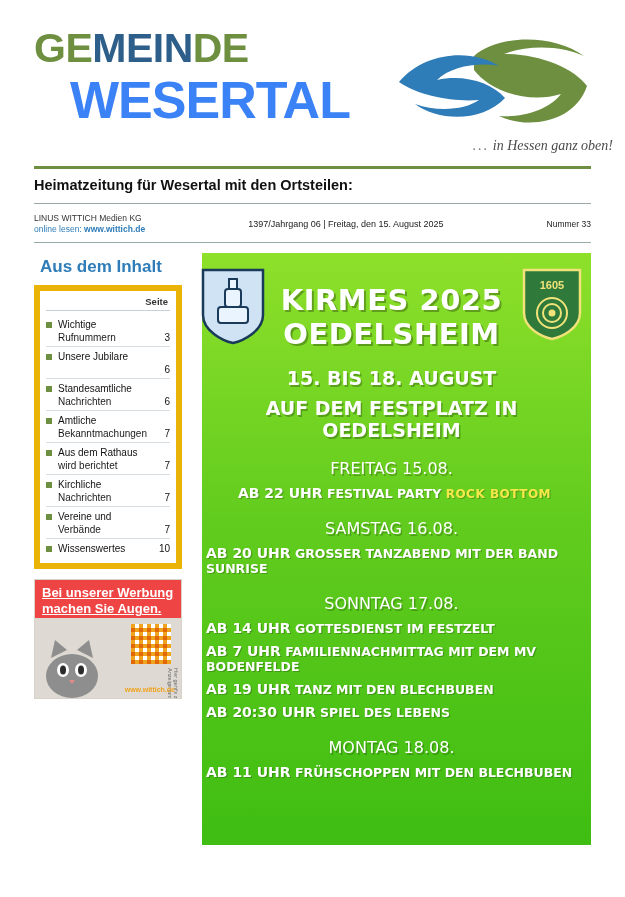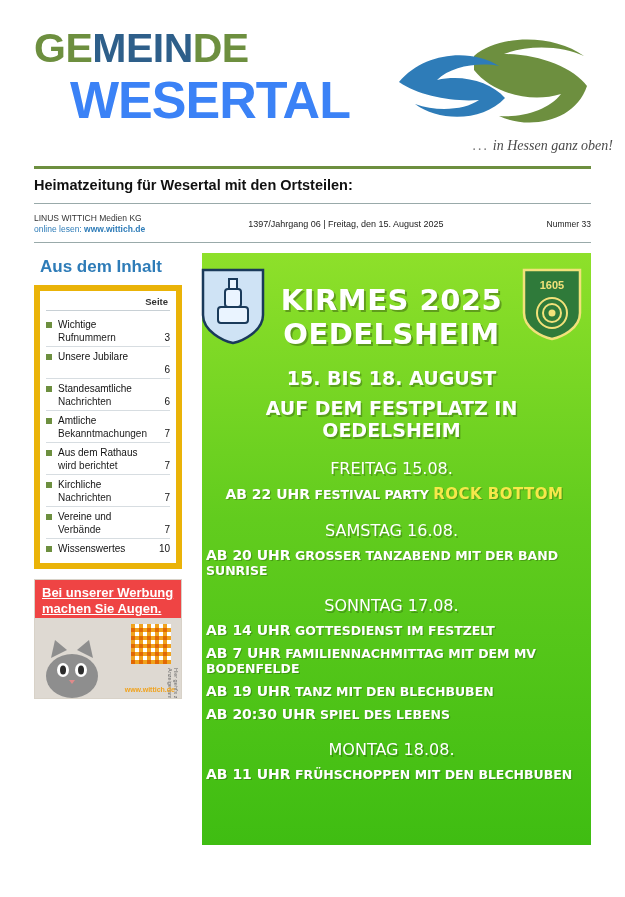--- a/index.html
+++ b/index.html
@@ -111,21 +111,21 @@
   .subttl2 { margin-top: 8px; }
 
   .day-head {
     text-align: center; font-weight: normal; font-size: 16px; color: #fff;
     font-family: "DejaVu Sans", sans-serif;
     margin-top: 18px; text-shadow: 1.5px 1.5px 0 rgba(0,0,0,0.22);
   }
   .ev { font-family: "DejaVu Sans", sans-serif; font-weight: bold; font-size: 12.5px; color: #fff;
        text-shadow: 1.2px 1.2px 0 rgba(0,0,0,0.22); margin-top: 7px; padding-left: 6px; }
   .ev .t { font-size: 14px; }
-  .rock { color: #f6e84a; font-size: 15px; letter-spacing: 0.5px; }
+  .rock { color: #f6e84a; font-size: 12px; letter-spacing: 0.5px; }
   .ev-center { text-align: center; }
 
   
   .white-strip { position: absolute; left: 0; top: 0; width: 10px; height: 100%; background: #fff; }
 </style>
 </head>
 <body>
 
 <div class="page">
 

